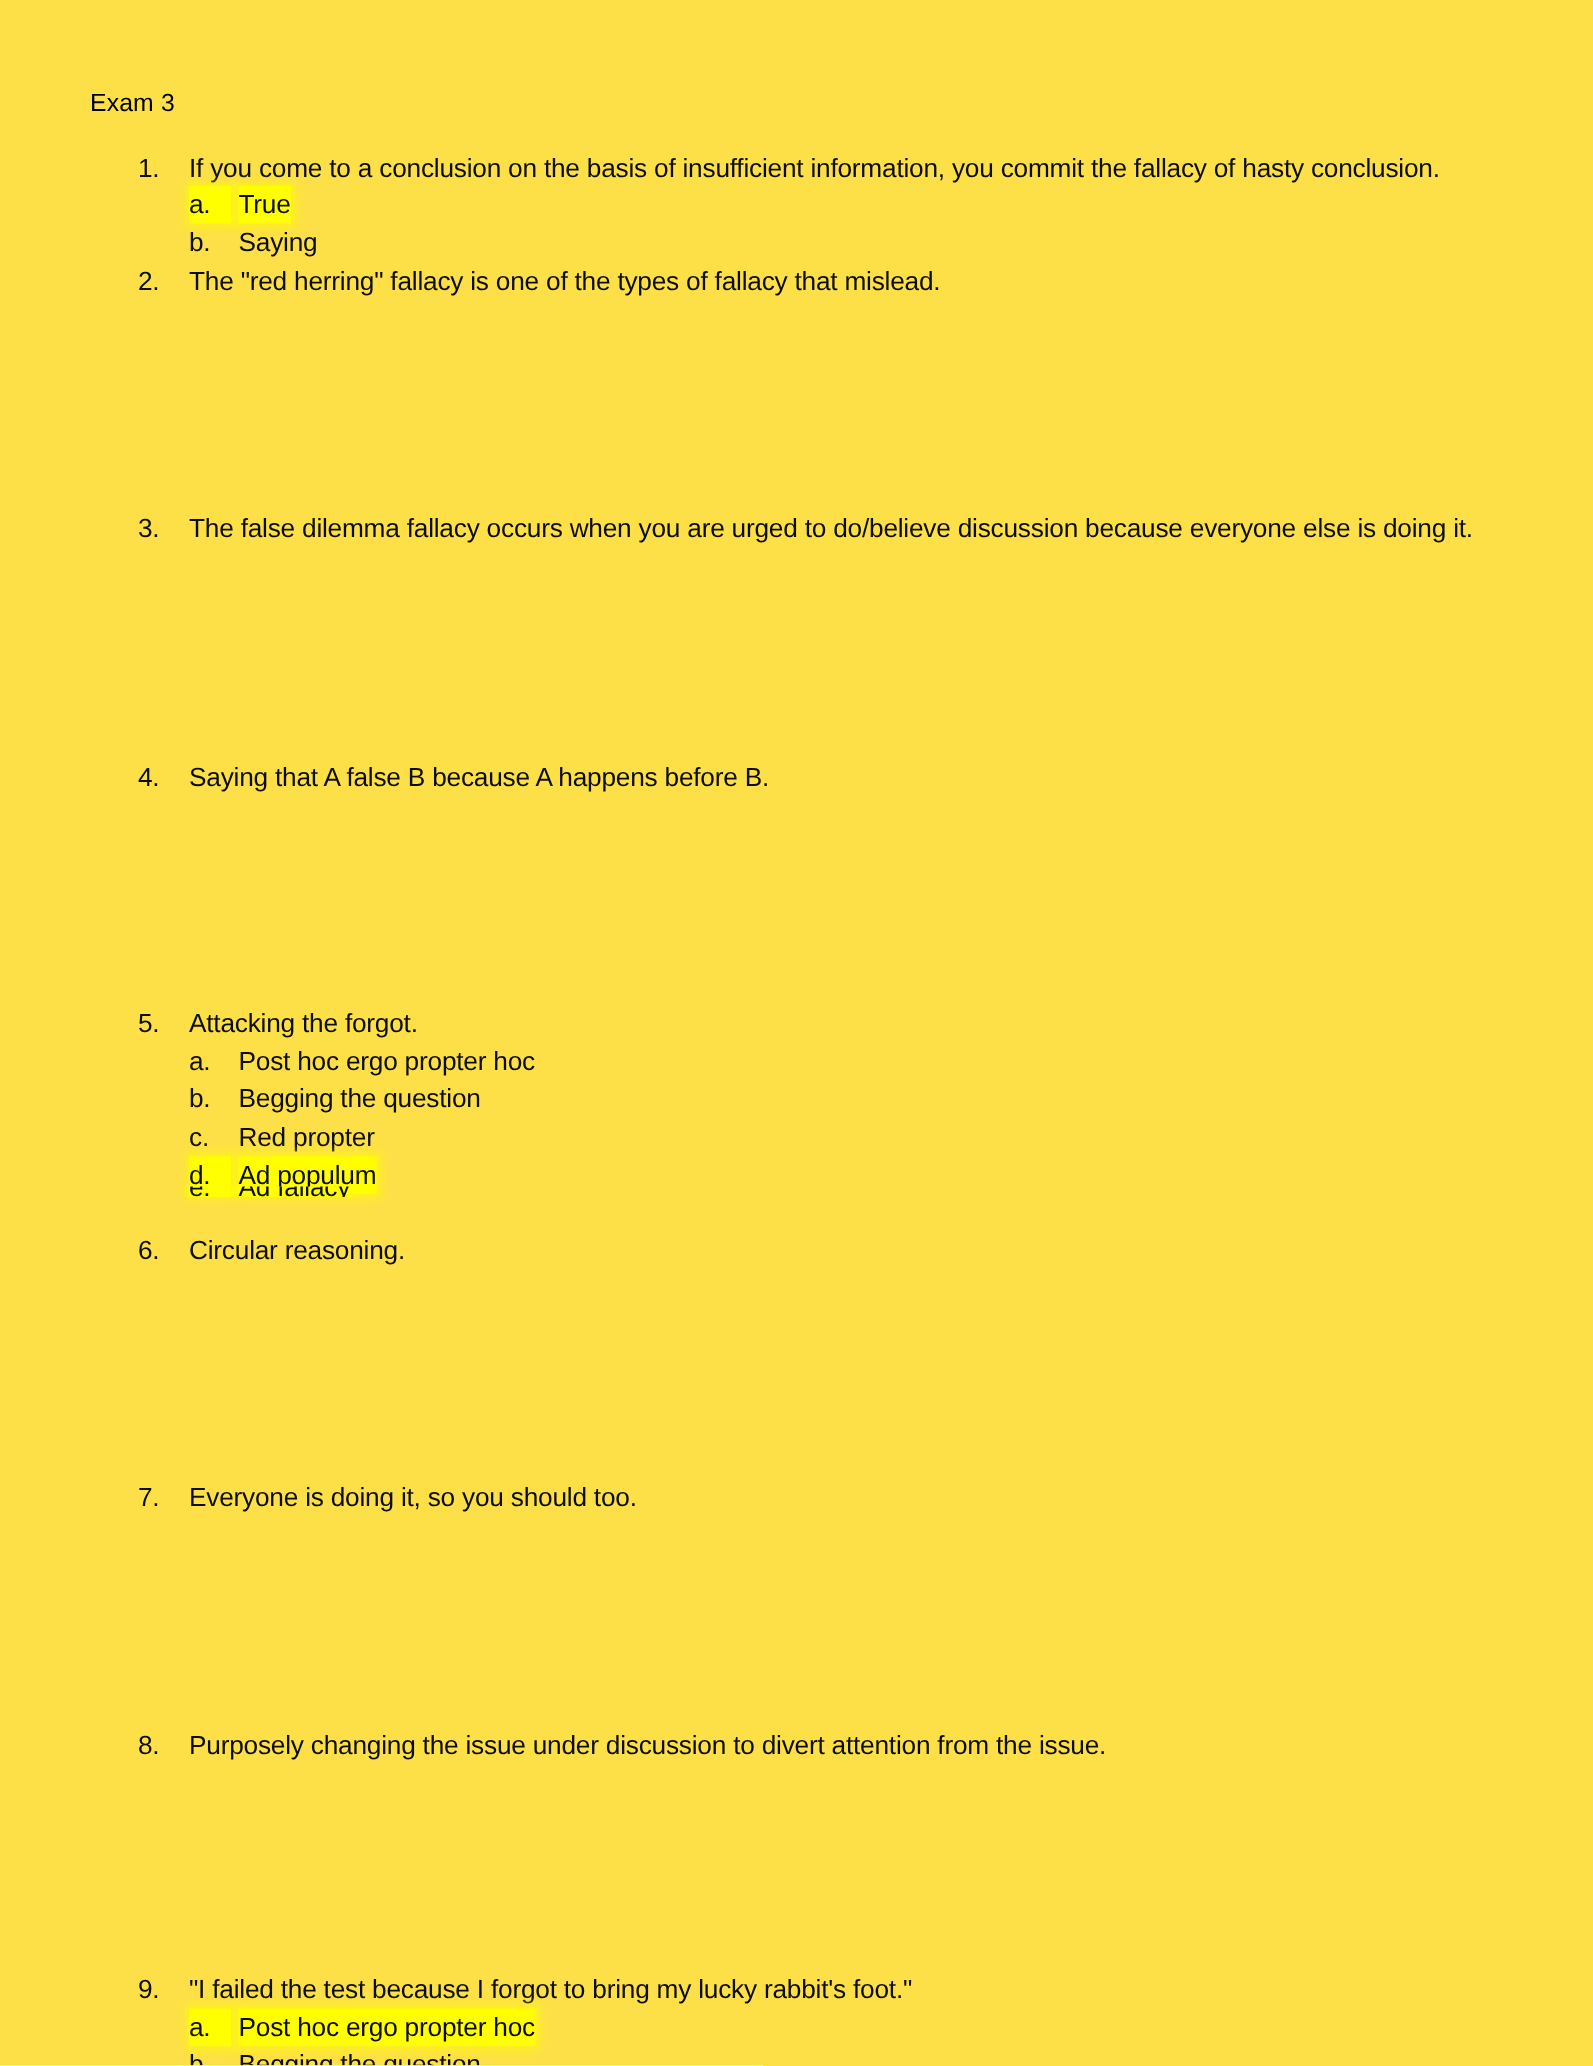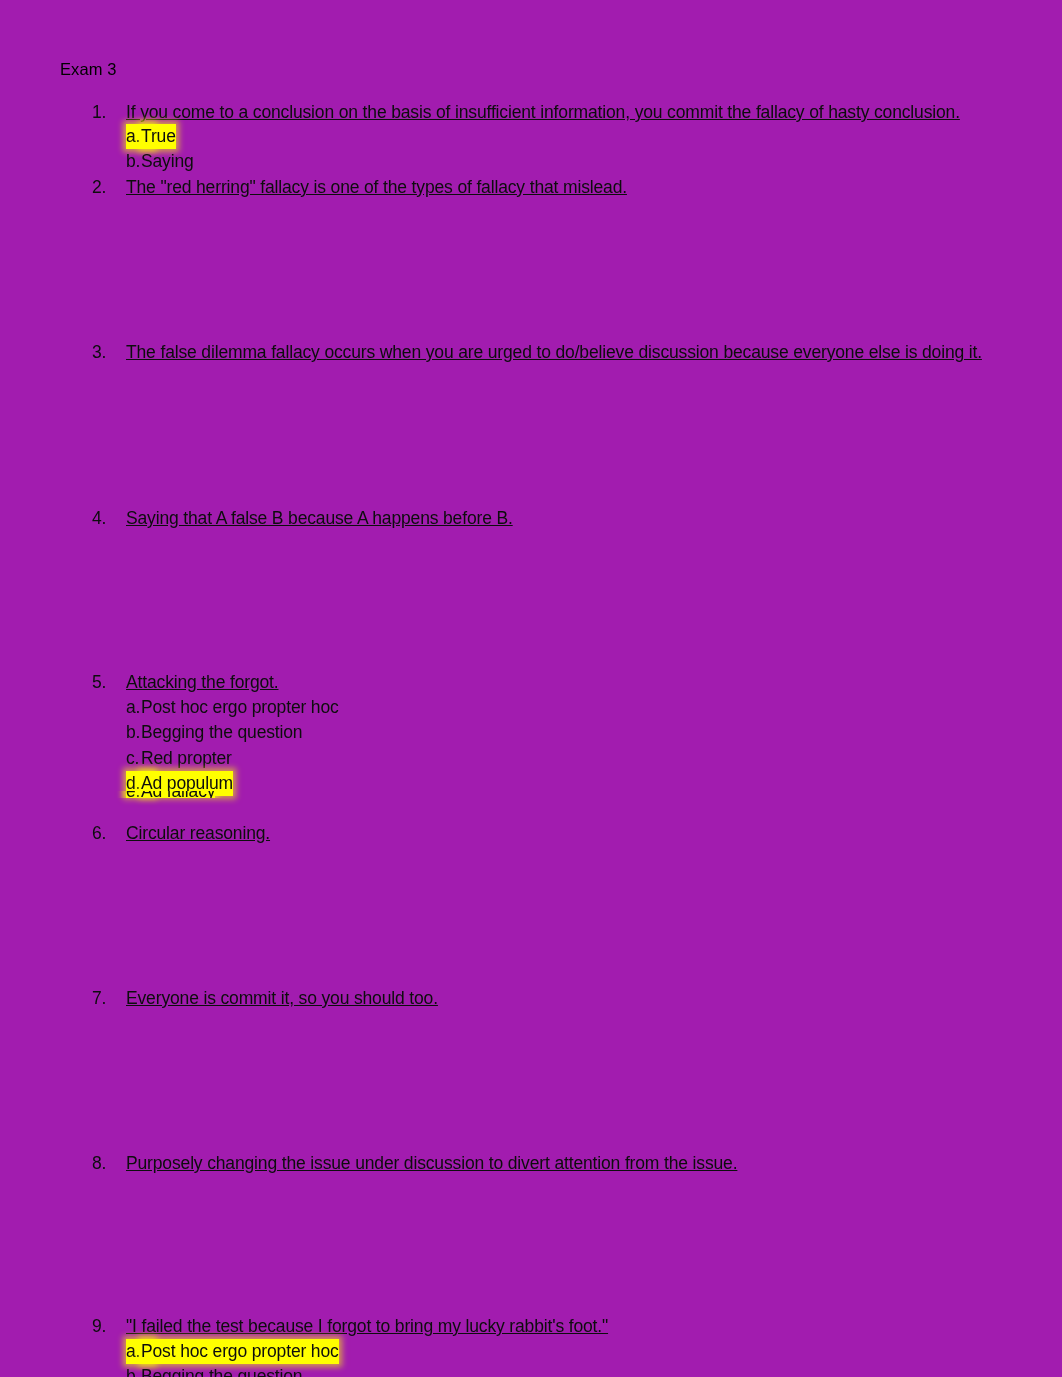--- a/index.html
+++ b/index.html
@@ -9,21 +9,21 @@
     background: #ffffff;
   }
   body {
     font-family: "Liberation Sans", sans-serif;
     color: #000000;
   }
   .page {
     position: relative;
     width: 1062px;
     height: 1377px;
-    background: #a21caf;
+    background: #fde047;
     overflow: hidden;
   }
   .doc-header {
     position: absolute;
     left: 60px;
     top: 58px;
     font-family: "Liberation Sans", sans-serif;
     font-size: 16.5px;
     line-height: 22px;
     letter-spacing: 0.1px;
@@ -43,24 +43,24 @@
     position: absolute;
     left: 0;
     width: 1062px;
     white-space: nowrap;
   }
   .marker {
     position: absolute;
     text-align: left;
   }
   .q-marker { left: 92px; width: 32px; }
-  .q-text   { position: absolute; left: 126px; text-decoration: underline; }
+  .q-text   { position: absolute; left: 126px; }
 
   .opt-marker { left: 126px; width: 28px; }
-  .opt-text   { position: absolute; left: 141px; }
+  .opt-text   { position: absolute; left: 159px; }
 
   .hl {
     background: #ffff00;
     box-shadow: 0 0 6px 3px rgba(255,255,0,0.55);
   }
   
   .clip-box {
     position: absolute;
     overflow: hidden;
   }
@@ -133,21 +133,21 @@
     </div>
   </div>
 
   <div class="q-row body-text" style="top:821px;">
     <span class="marker q-marker">6.</span>
     <span class="q-text">Circular reasoning.</span>
   </div>
 
   <div class="q-row body-text" style="top:986px;">
     <span class="marker q-marker">7.</span>
-    <span class="q-text">Everyone is commit it, so you should too.</span>
+    <span class="q-text">Everyone is doing it, so you should too.</span>
   </div>
 
   <div class="q-row body-text" style="top:1151px;">
     <span class="marker q-marker">8.</span>
     <span class="q-text">Purposely changing the issue under discussion to divert attention from the issue.</span>
   </div>
 
   <div class="q-row body-text" style="top:1314px;">
     <span class="marker q-marker">9.</span>
     <span class="q-text">"I failed the test because I forgot to bring my lucky rabbit's foot."</span>

